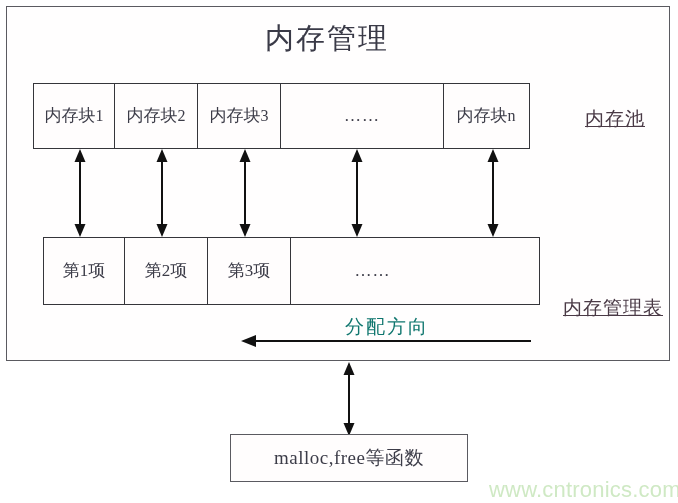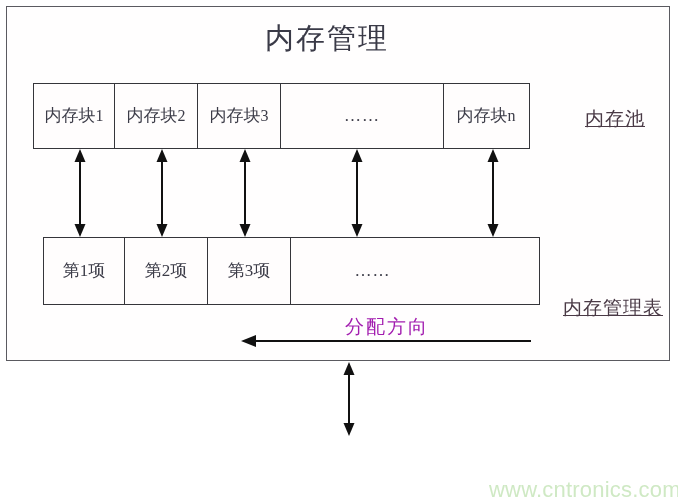--- a/index.html
+++ b/index.html
@@ -96,21 +96,21 @@
   .dbl-arrow svg { display: block; }
 
   
   #alloc-label {
     position: absolute;
     left: 240px;
     top: 307px;
     width: 280px;
     text-align: center;
     font-size: 19px;
-    color: #a21caf;
+    color: #0f766e;
     letter-spacing: 2px;
   }
   #alloc-arrow {
     position: absolute;
     left: 234px;
     top: 326px;
     width: 290px;
     height: 16px;
   }
 
@@ -252,16 +252,19 @@
   </div>
 
   <div id="link-arrow">
     <svg width="14" height="74" viewBox="0 0 14 74">
       <line x1="7" y1="6" x2="7" y2="68" stroke="#111" stroke-width="2"></line>
       <polygon points="7,0 1.5,13 12.5,13" fill="#111"></polygon>
       <polygon points="7,74 1.5,61 12.5,61" fill="#111"></polygon>
     </svg>
   </div>
 
+  <div id="func-box">
+    <span>malloc,free等函数</span>
+  </div>
 
   <div id="watermark">www.cntronics.com</div>
 
 </div>
 
 </body></html>

